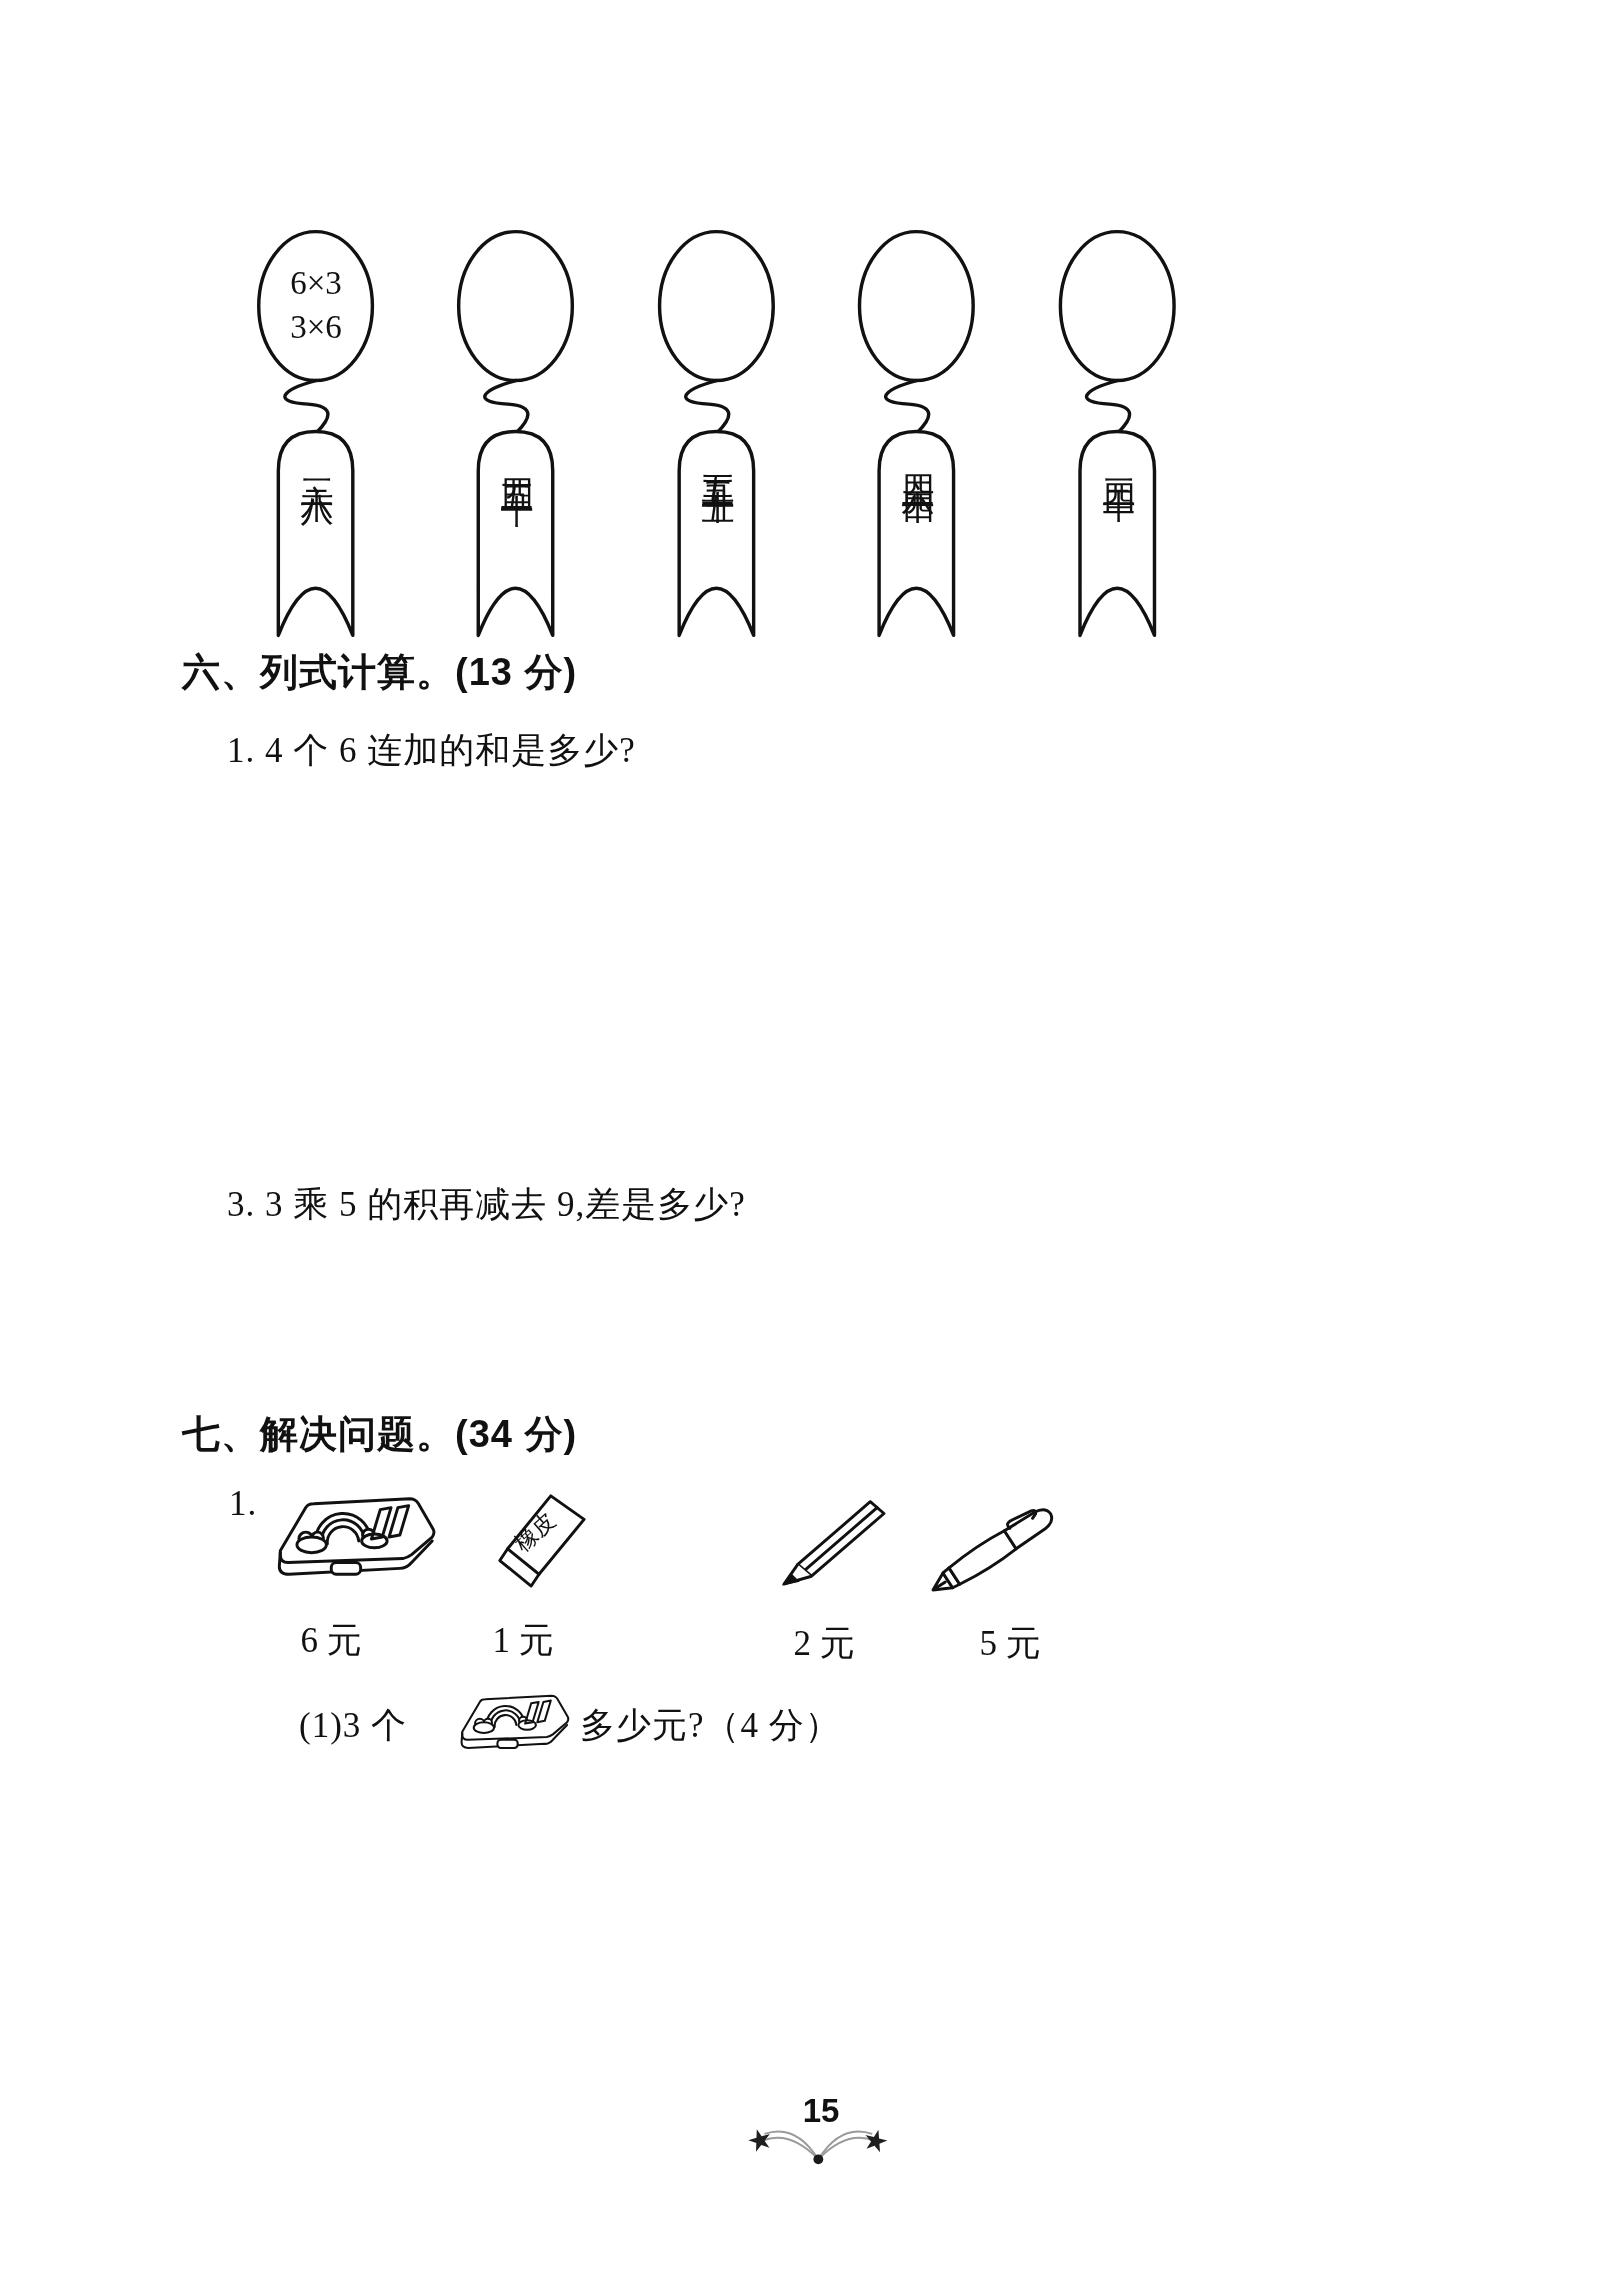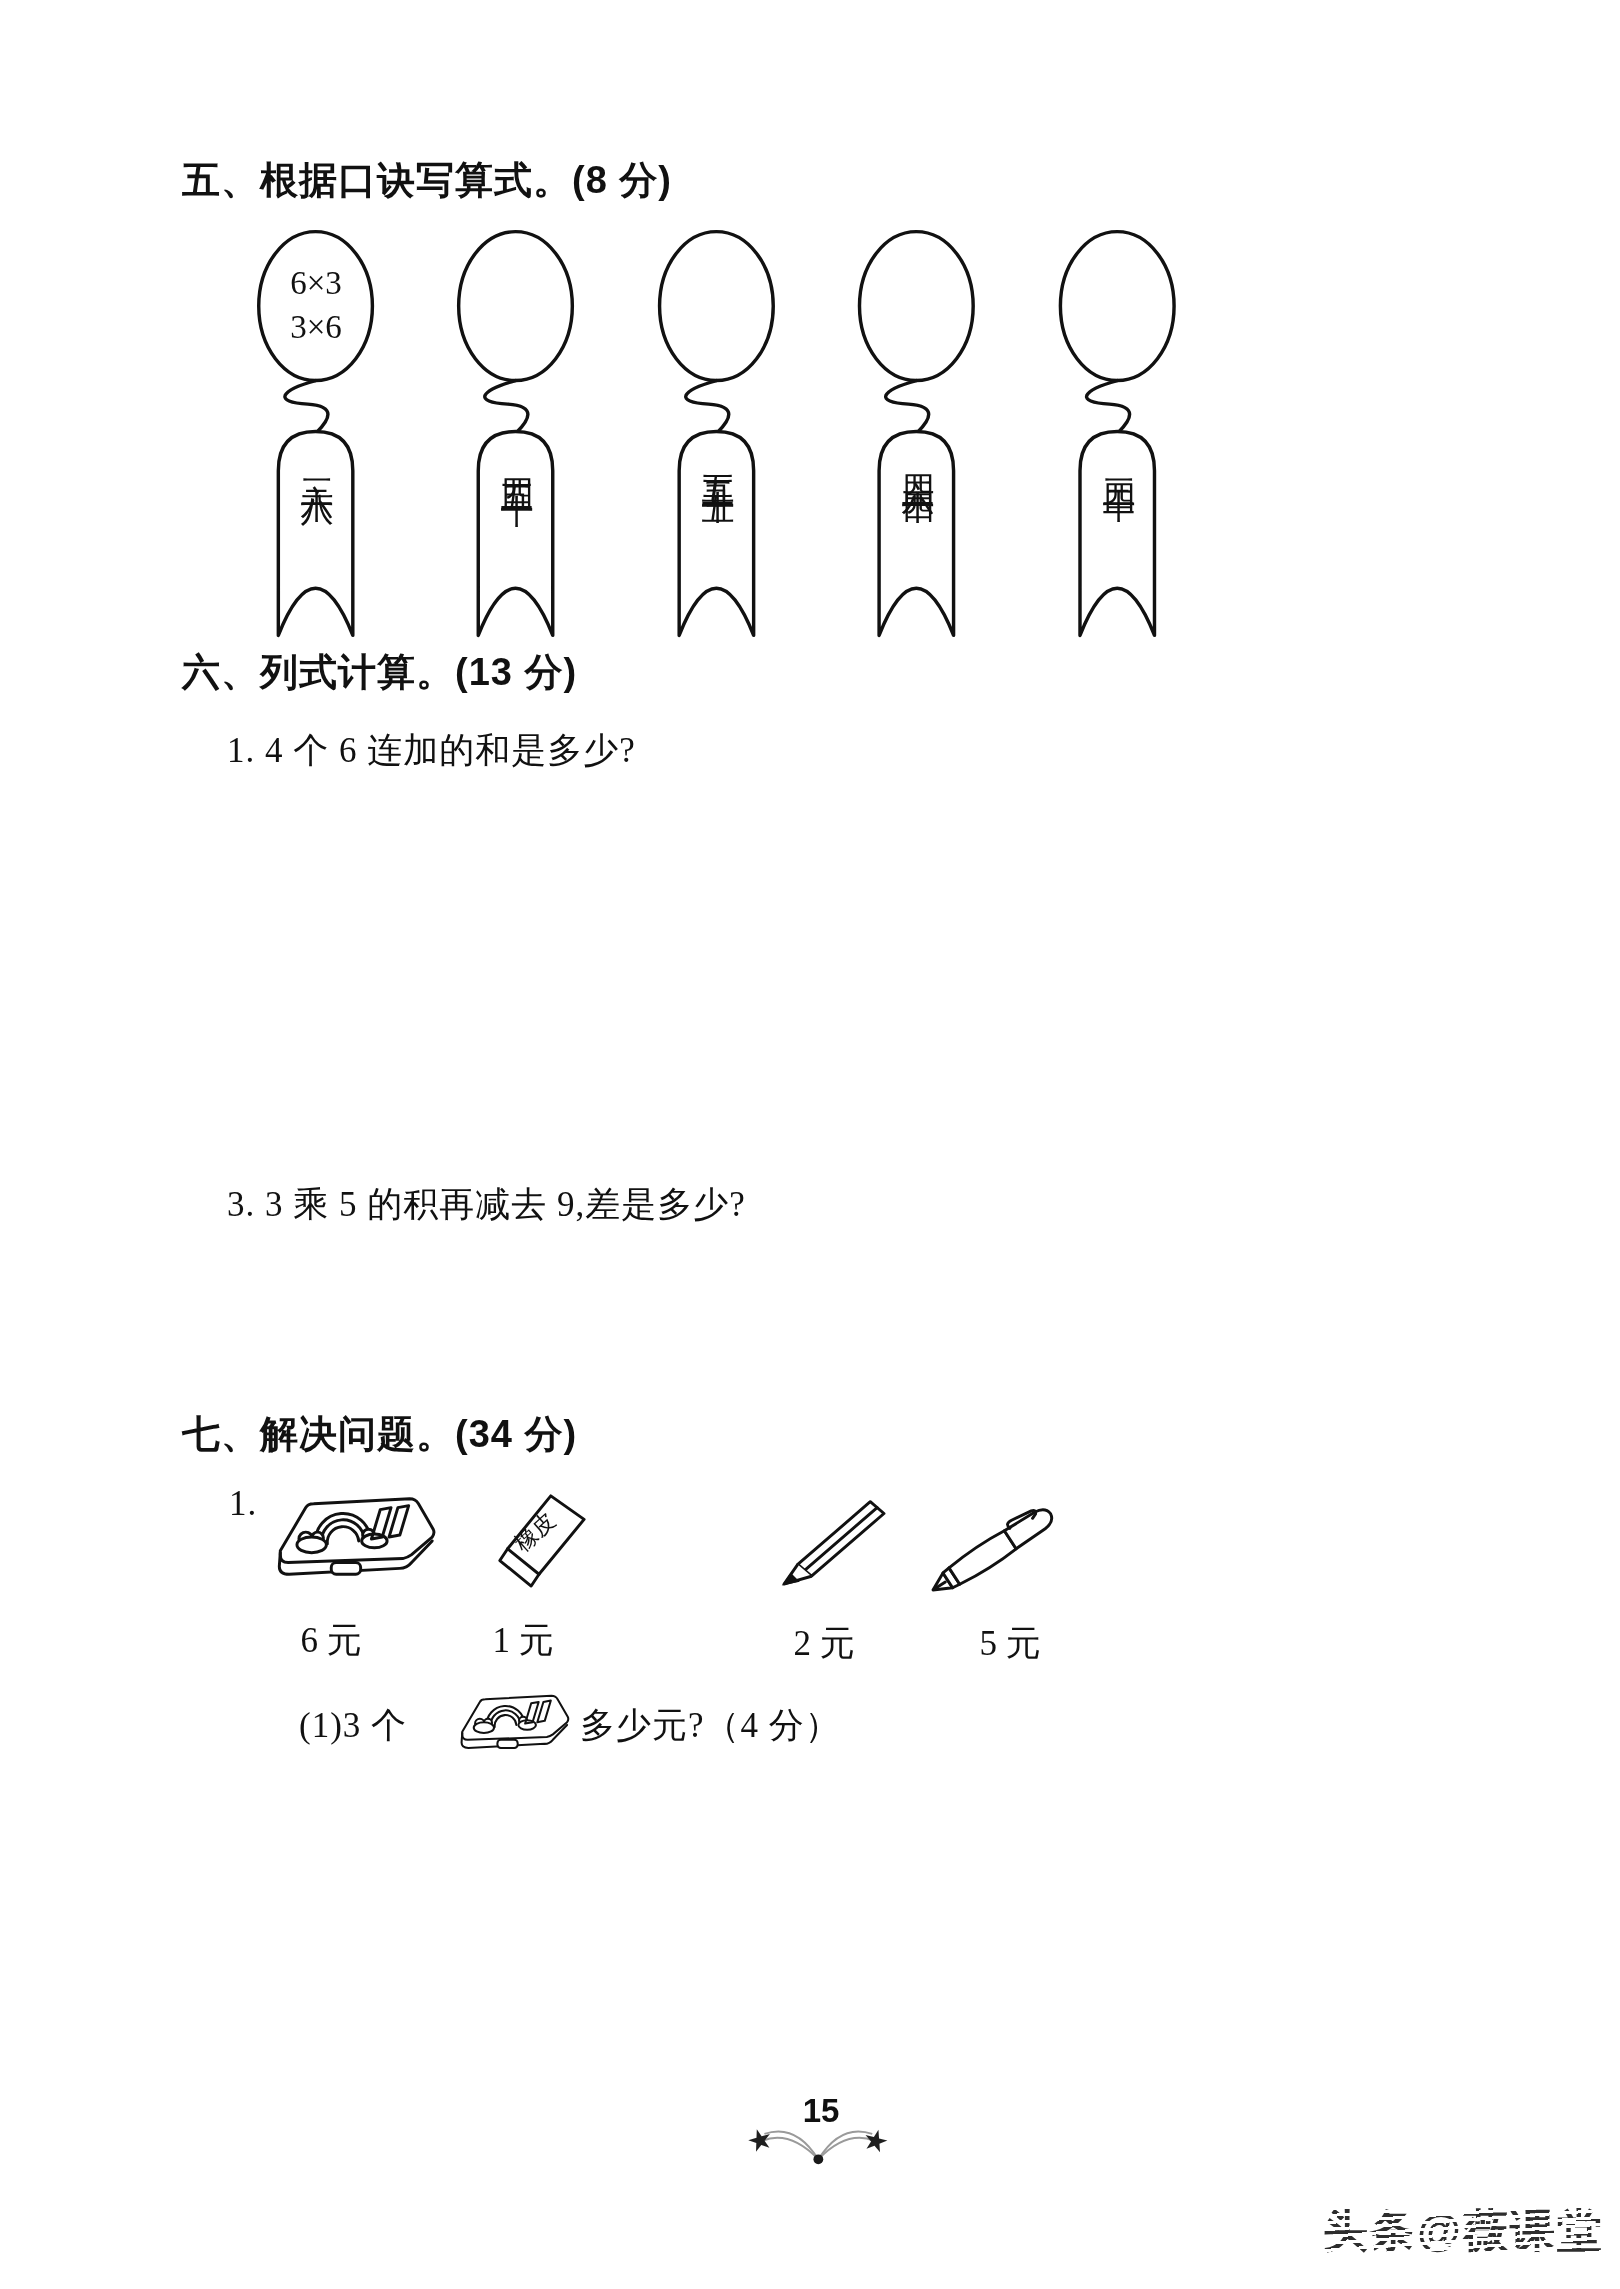--- a/index.html
+++ b/index.html
@@ -153,21 +153,20 @@
       <path d="M835 2203 Q812 2166 780 2177" fill="none" stroke="#9a9a9a" stroke-width="2"></path>
       <path d="M835 2203 Q806 2173 778 2184" fill="none" stroke="#9a9a9a" stroke-width="2"></path>
       <path d="M835 2203 Q858 2166 890 2177" fill="none" stroke="#9a9a9a" stroke-width="2"></path>
       <path d="M835 2203 Q864 2173 892 2184" fill="none" stroke="#9a9a9a" stroke-width="2"></path>
       <circle cx="835" cy="2203" r="5" fill="#1a1a1a"></circle>
       <text x="762" y="2194" font-size="30" fill="#1f1f1f" transform="rotate(-16 774 2184)">★</text>
       <text x="880" y="2194" font-size="30" fill="#1f1f1f" transform="rotate(14 892 2184)">★</text>
     </g>
   </svg>
 
-  <div class="abs heading" style="left:182px;top:155px;">五、根据口诀写算式。(8 分)</div>
 
   <div class="abs eq" style="left:257px;top:261px;width:118px;">
     <div>6×3</div>
     <div>3×6</div>
   </div>
 
   <div class="abs rhyme" style="left:297px;top:453px;height:186px;">三六十八</div>
   <div class="abs rhyme" style="left:497px;top:453px;height:186px;">四五二十</div>
   <div class="abs rhyme" style="left:698px;top:449px;height:191px;">五五二十五</div>
   <div class="abs rhyme" style="left:898px;top:449px;height:191px;">四六二十四</div>
@@ -183,16 +182,15 @@
   <div class="abs price" style="left:272px;top:1617px;">6 元</div>
   <div class="abs price" style="left:464px;top:1617px;">1 元</div>
   <div class="abs price" style="left:765px;top:1620px;">2 元</div>
   <div class="abs price" style="left:951px;top:1620px;">5 元</div>
 
   <div class="abs qtext" style="left:299px;top:1702px;">(1)3 个</div>
   <div class="abs qtext" style="left:580px;top:1702px;">多少元?（4 分）</div>
 
   <div class="abs pagenum" style="left:782px;top:2092px;">15</div>
 
-  <div class="watermark">头条@薇课堂</div>
 
 </div>
 
 
 </body></html>

